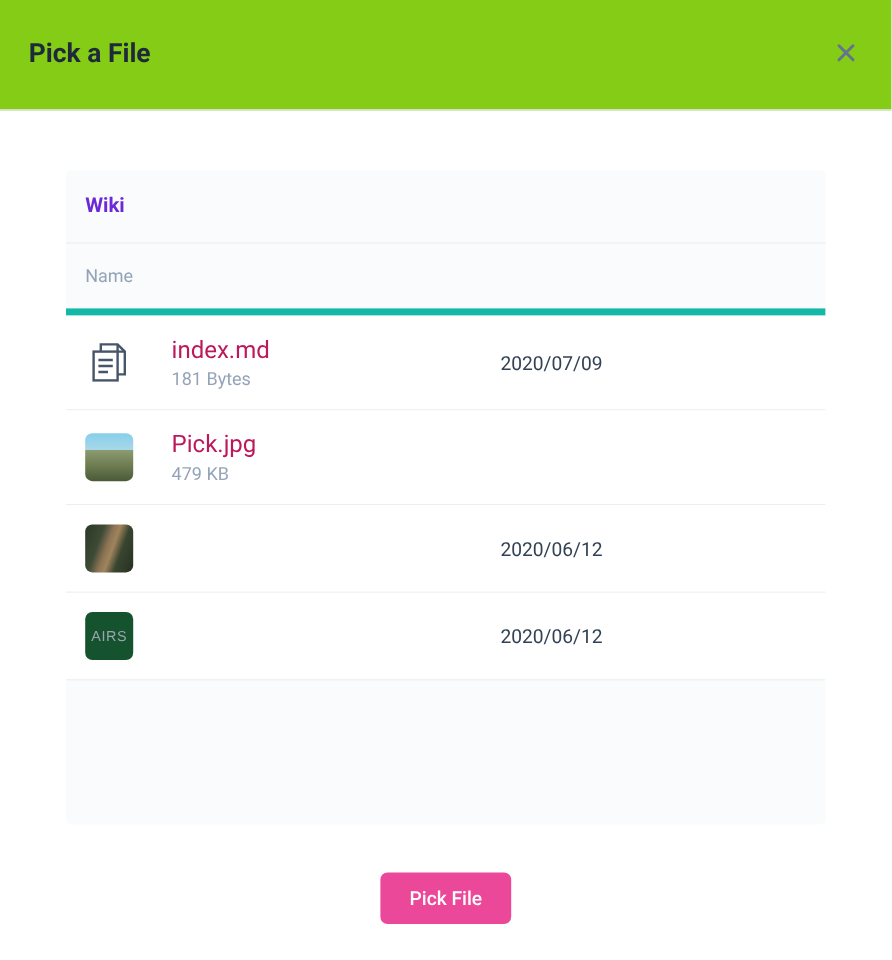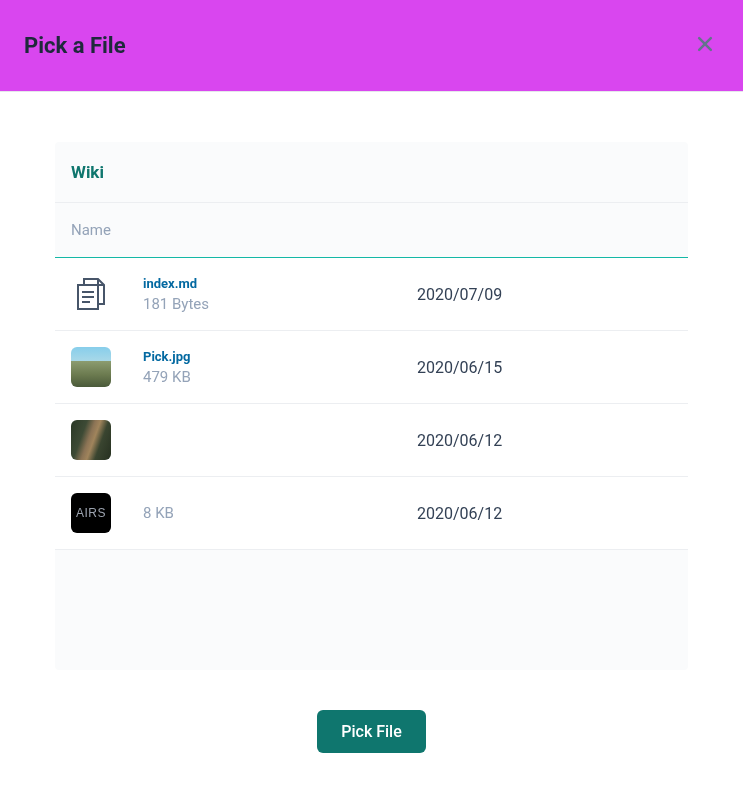--- a/index.html
+++ b/index.html
@@ -8,21 +8,21 @@
       box-sizing: border-box;
     }
     body {
       font-family: -apple-system, BlinkMacSystemFont, "Segoe UI", Roboto, Helvetica, Arial, sans-serif;
       background: #ffffff;
       color: #334155;
       width: 743px;
       height: 800px;
     }
     .modal-header {
-      background: #d946ef;
+      background: #84cc16;
       border-bottom: 1px solid #e5e7eb;
       padding: 30px 24px;
       display: flex;
       justify-content: space-between;
       align-items: center;
     }
     .modal-title {
       font-size: 22px;
       font-weight: 700;
       color: #1e293b;
@@ -49,26 +49,26 @@
       border-radius: 4px;
       overflow: hidden;
     }
     .breadcrumb-bar {
       padding: 20px 16px 20px 16px;
       border-bottom: 1px solid #eceef1;
     }
     .breadcrumb-text {
       font-size: 17px;
       font-weight: 700;
-      color: #0f766e;
+      color: #6d28d9;
     }
     .table-header {
       display: flex;
       padding: 18px 16px;
-      border-bottom: 1px solid #14b8a6;
+      border-bottom: 6px solid #14b8a6;
       color: #94a3b8;
       font-size: 15px;
       font-weight: 400;
     }
     .col-name {
       flex: 0 0 346px;
     }
     .col-modified {
       flex: 1;
     }
@@ -94,23 +94,23 @@
       border-radius: 6px;
       overflow: hidden;
     }
     .file-info {
       flex: 0 0 274px;
       display: flex;
       flex-direction: column;
       gap: 4px;
     }
     .file-name {
-      font-size: 13px;
-      color: #0369a1;
-      font-weight: 700;
+      font-size: 20px;
+      color: #be185d;
+      font-weight: 400;
     }
     .file-size {
       font-size: 15px;
       color: #94a3b8;
     }
     .file-modified {
       flex: 1;
       font-size: 16px;
       color: #334155;
       font-weight: 400;
@@ -124,40 +124,40 @@
       height: 40px;
       border-radius: 6px;
     }
     .thumb-beach {
       background: linear-gradient(to bottom, #87ceeb 0%, #a8d8e8 35%, #8b9b6f 36%, #6b7a4f 70%, #4a5a3a 100%);
     }
     .thumb-palamos {
       background: linear-gradient(110deg, #2a3826 0%, #3d4a35 30%, #8b7355 45%, #a0845c 55%, #3a4530 70%, #263020 100%);
     }
     .thumb-airs {
-      background: #000000;
+      background: #14532d;
       display: flex;
       align-items: center;
       justify-content: center;
       font-size: 12px;
       font-weight: 300;
       color: #9ca3af;
       letter-spacing: 0.5px;
       font-family: Arial, sans-serif;
     }
     .spacer {
       height: 120px;
     }
     .footer {
       display: flex;
       justify-content: center;
       padding: 20px 0 30px 0;
     }
     .pick-btn {
-      background: #0f766e;
+      background: #ec4899;
       color: #ffffff;
       border: none;
       border-radius: 6px;
       padding: 12px 24px;
       font-size: 16px;
       font-weight: 500;
       cursor: pointer;
       font-family: inherit;
     }
   </style>
@@ -207,38 +207,36 @@
     </div>
 
     <div class="file-row">
       <div class="file-icon-cell">
         <div class="thumb thumb-beach"></div>
       </div>
       <div class="file-info">
         <span class="file-name">Pick.jpg</span>
         <span class="file-size">479 KB</span>
       </div>
-      <div class="file-modified">2020/06/15</div>
     </div>
 
     <div class="file-row">
       <div class="file-icon-cell">
         <div class="thumb thumb-palamos"></div>
       </div>
       <div class="file-info">
       </div>
       <div class="file-modified">2020/06/12</div>
     </div>
 
     <div class="file-row">
       <div class="file-icon-cell">
         <div class="thumb thumb-airs">AIRS</div>
       </div>
       <div class="file-info">
-        <span class="file-size">8 KB</span>
       </div>
       <div class="file-modified">2020/06/12</div>
     </div>
 
     <div class="spacer"></div>
   </div>
 </div>
 
 <div class="footer">
   <button class="pick-btn">Pick File</button>

